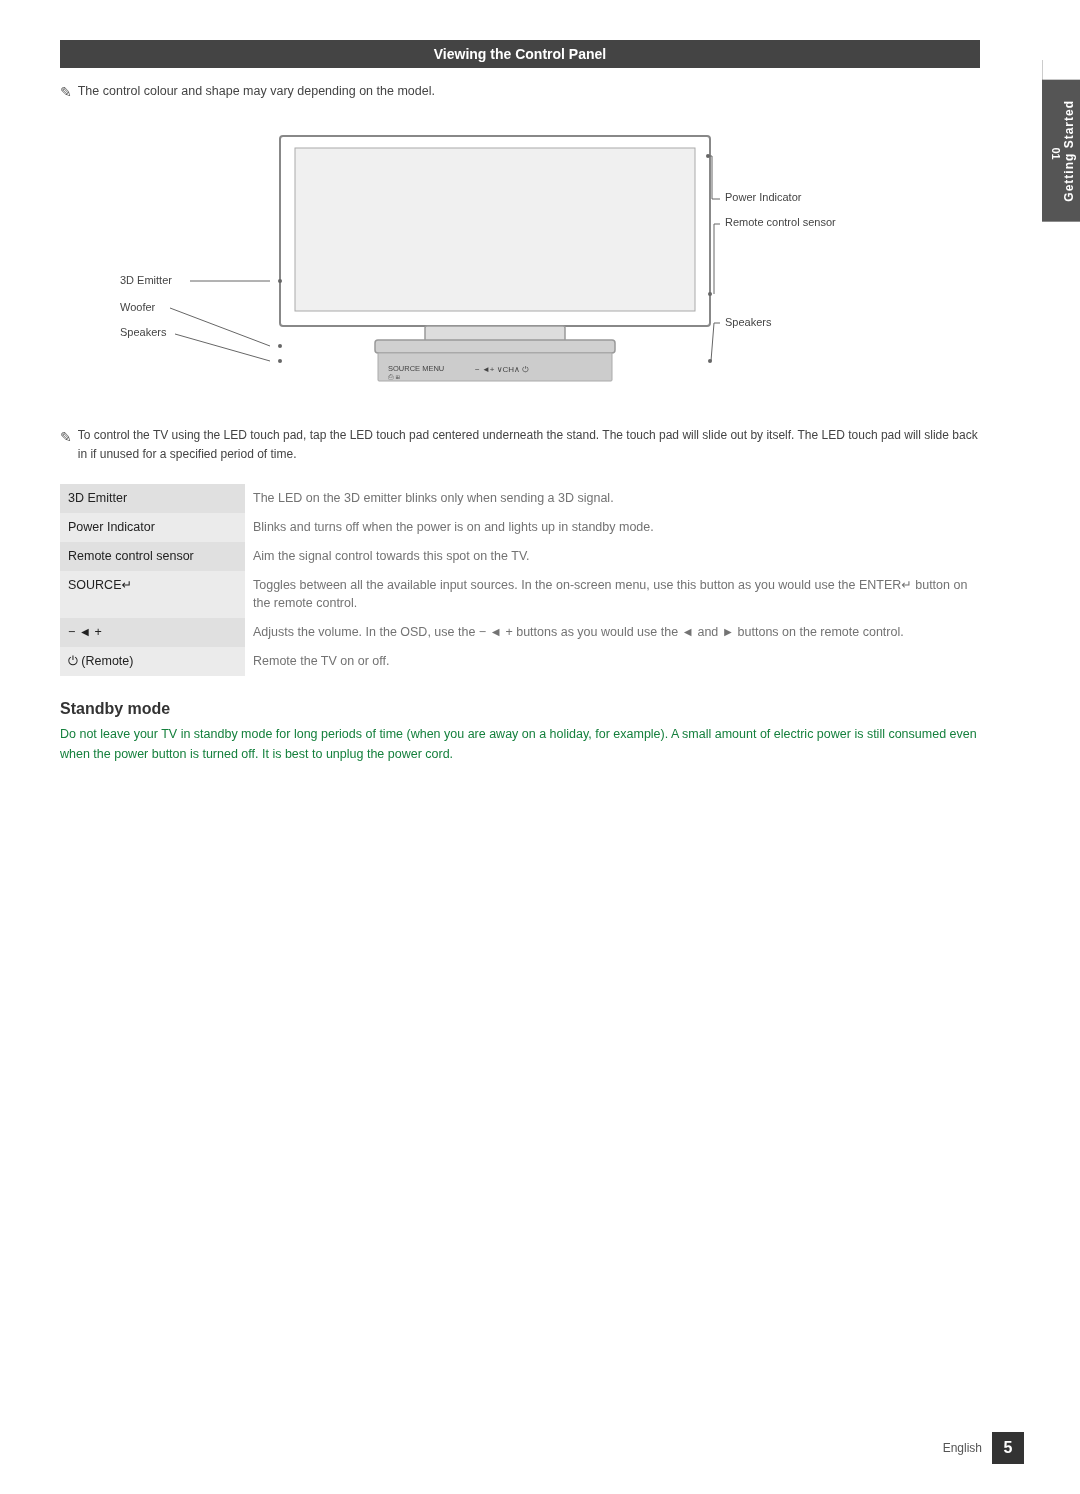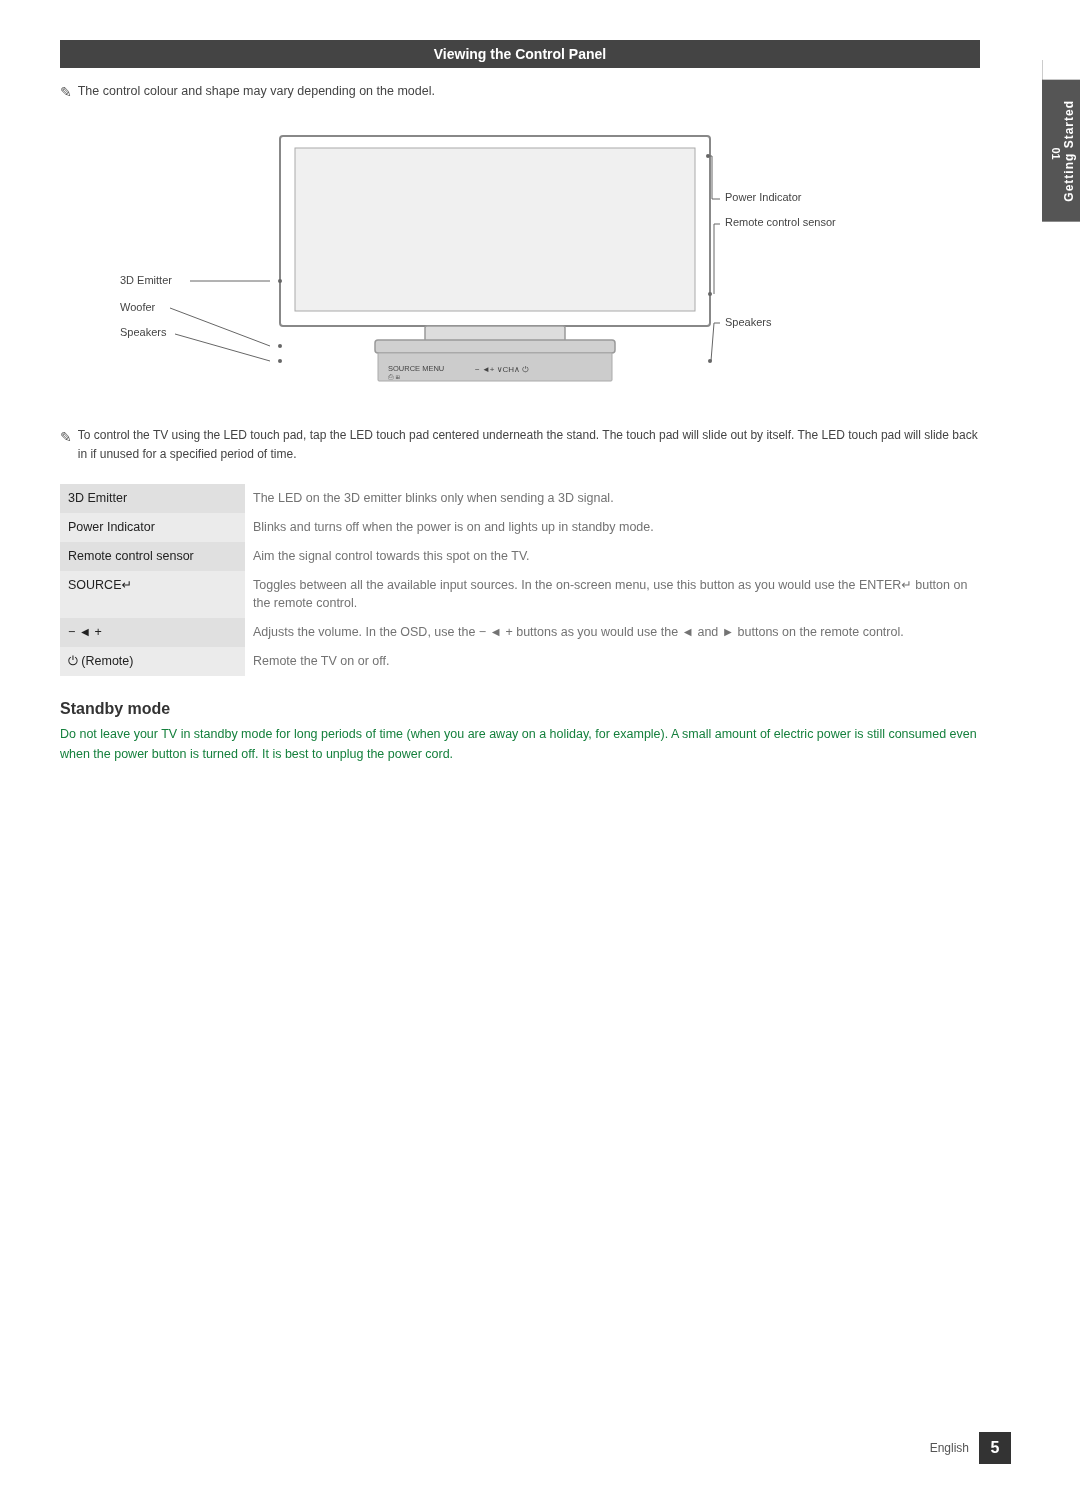--- a/index.html
+++ b/index.html
@@ -155,21 +155,21 @@
       font-size: 12.5px;
       color: #15803d;
       line-height: 1.6;
       width: 920px;
     }
 
     
     .page-footer {
       position: absolute;
       bottom: 30px;
-      right: 69px;
+      right: 56px;
       display: flex;
       align-items: center;
       gap: 10px;
     }
 
     .footer-lang {
       font-size: 12px;
       color: #555;
     }
 

